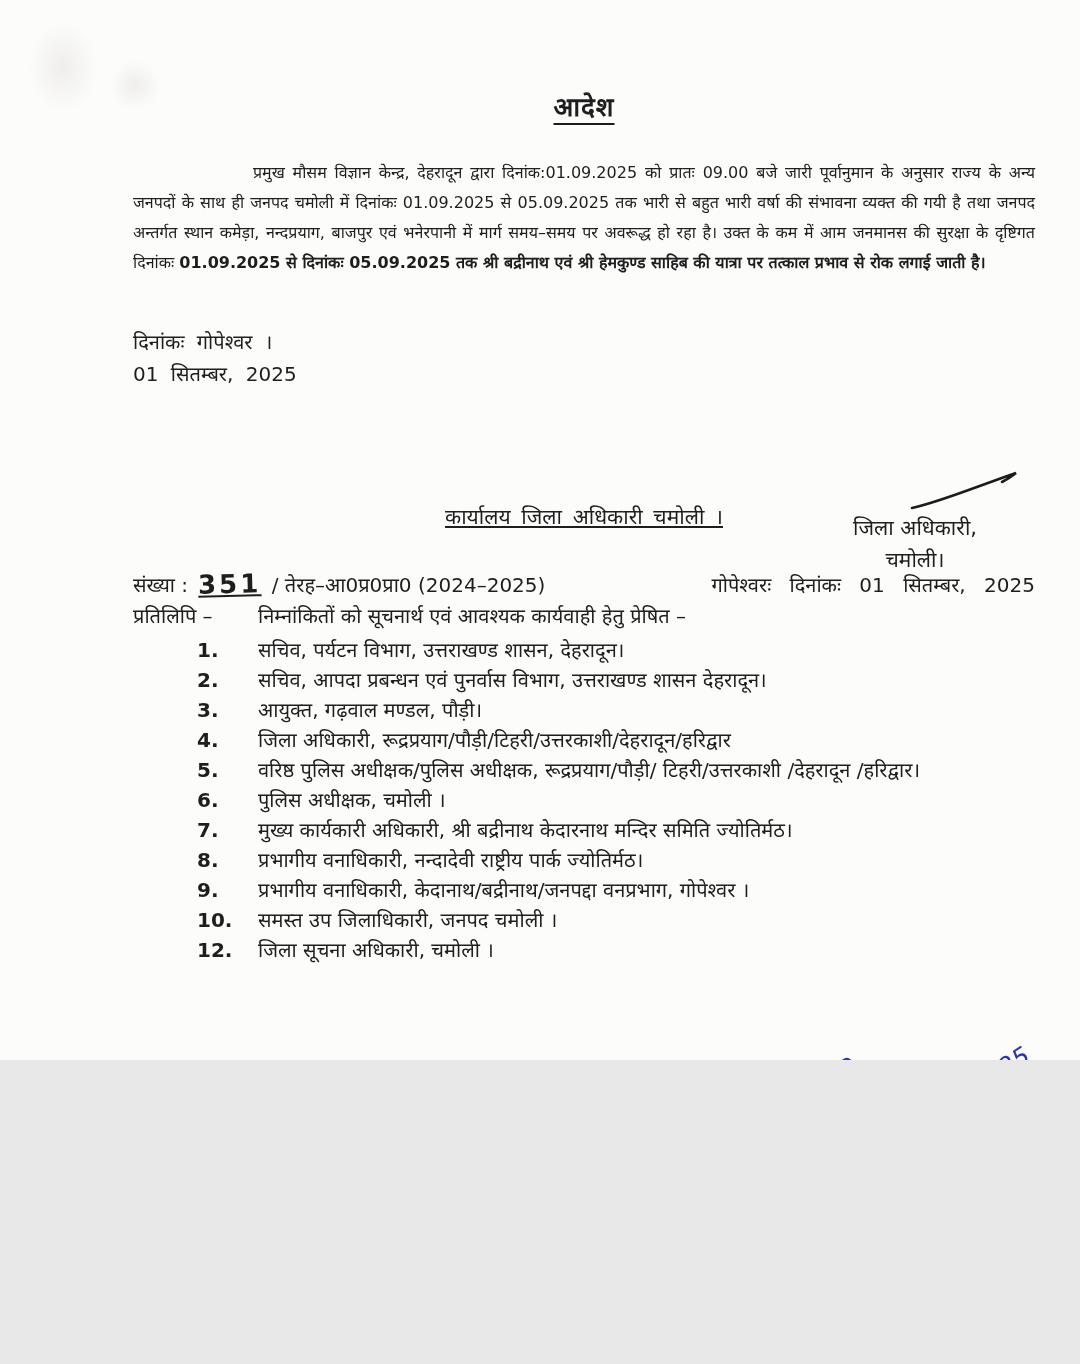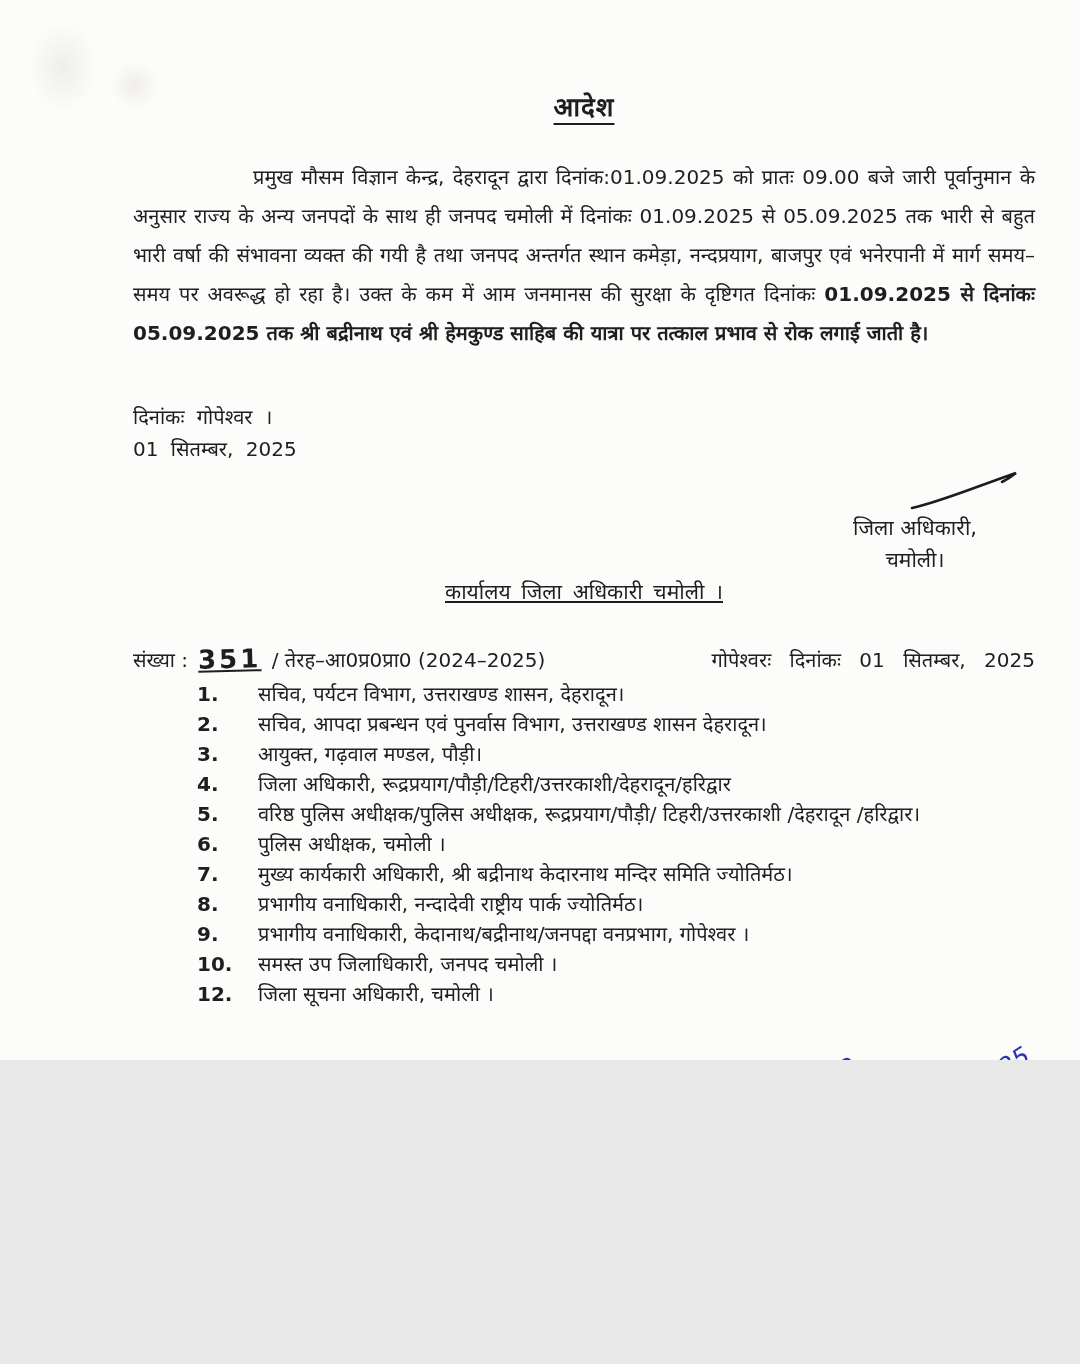--- a/index.html
+++ b/index.html
@@ -31,22 +31,22 @@
     letter-spacing: 1px;
   }
   .title span {
     text-decoration: underline;
     text-underline-offset: 7px;
     text-decoration-thickness: 2px;
   }
 
   .body-para {
     margin: 0;
-    font-size: 20px;
-    line-height: 39px;
+    font-size: 16px;
+    line-height: 30px;
     text-align: justify;
   }
   .para1 { text-indent: 120px; }
   .para1 .bold-run { font-weight: 700; }
   .para2 { margin-top: 28px; text-indent: 120px; }
 
   .dateline {
     margin-top: 48px;
     font-size: 20px;
     line-height: 32px;
@@ -150,20 +150,24 @@
   <div class="office-line">कार्यालय जिला अधिकारी चमोली  ।</div>
 
   <div class="ref-line">
     <span class="ref-left">
       <span>संख्या :</span><span class="hand-number">351</span>
       <span>/ तेरह–आ0प्र0प्रा0  (2024–2025)</span>
     </span>
     <span class="ref-right">गोपेश्वरः दिनांकः 01 सितम्बर, 2025</span>
   </div>
 
+  <div class="copy-line">
+    <span class="lbl">प्रतिलिपि –</span>
+    <span>निम्नांकितों को सूचनार्थ एवं आवश्यक कार्यवाही हेतु प्रेषित –</span>
+  </div>
 
   <ol class="copy-list">
     <li>
         <span class="num">1.</span>
         <span class="txt">सचिव, पर्यटन विभाग, उत्तराखण्ड शासन, देहरादून।</span>
       </li>
     <li>
         <span class="num">2.</span>
         <span class="txt">सचिव, आपदा प्रबन्धन एवं पुनर्वास विभाग, उत्तराखण्ड शासन देहरादून।</span>
       </li>

